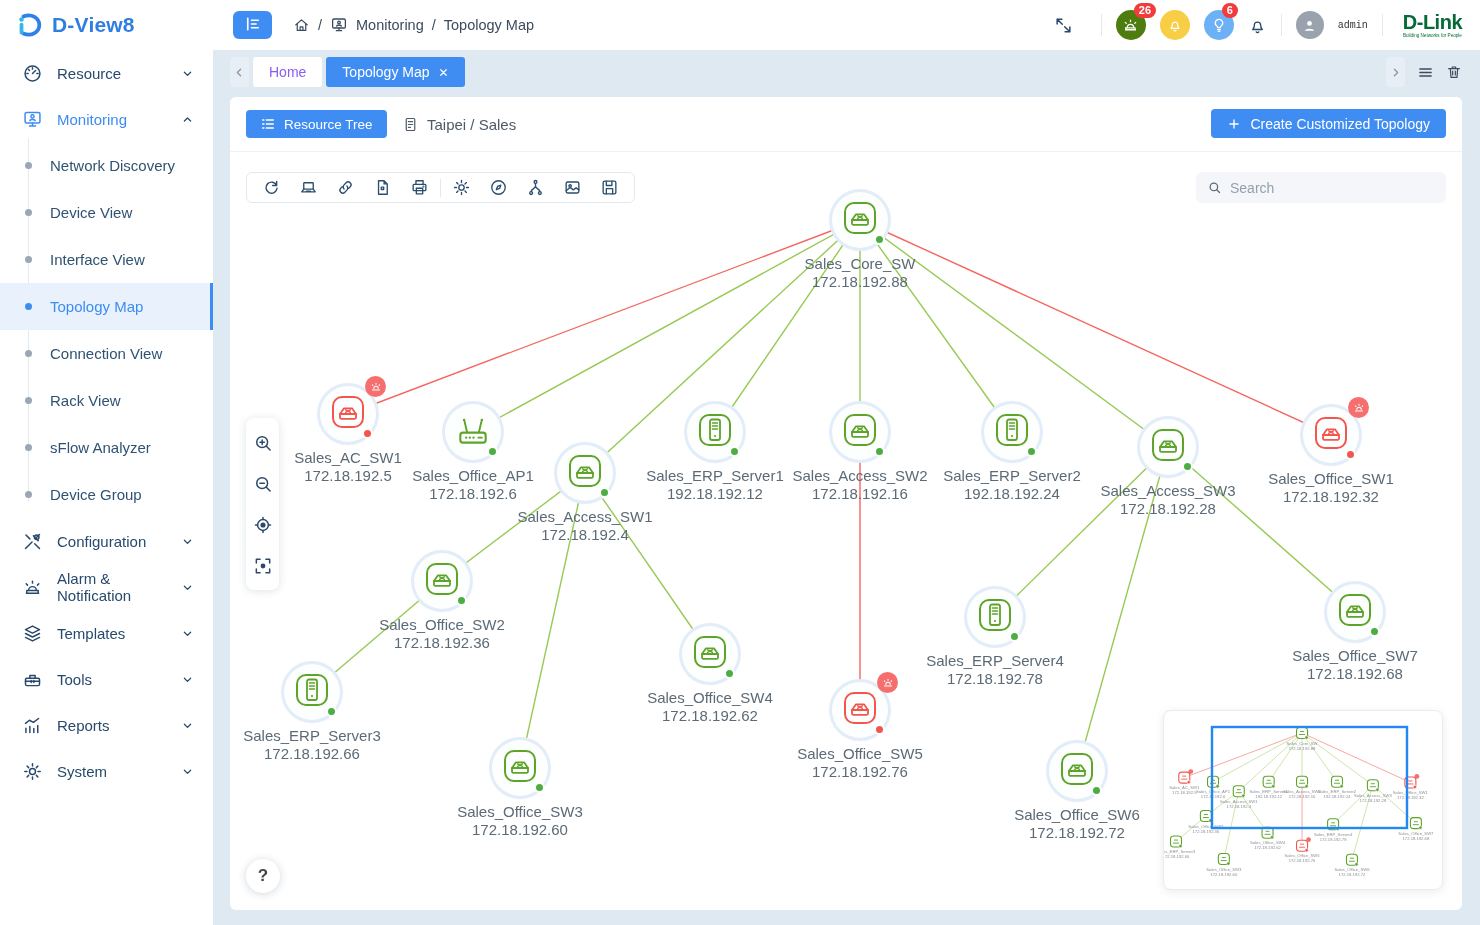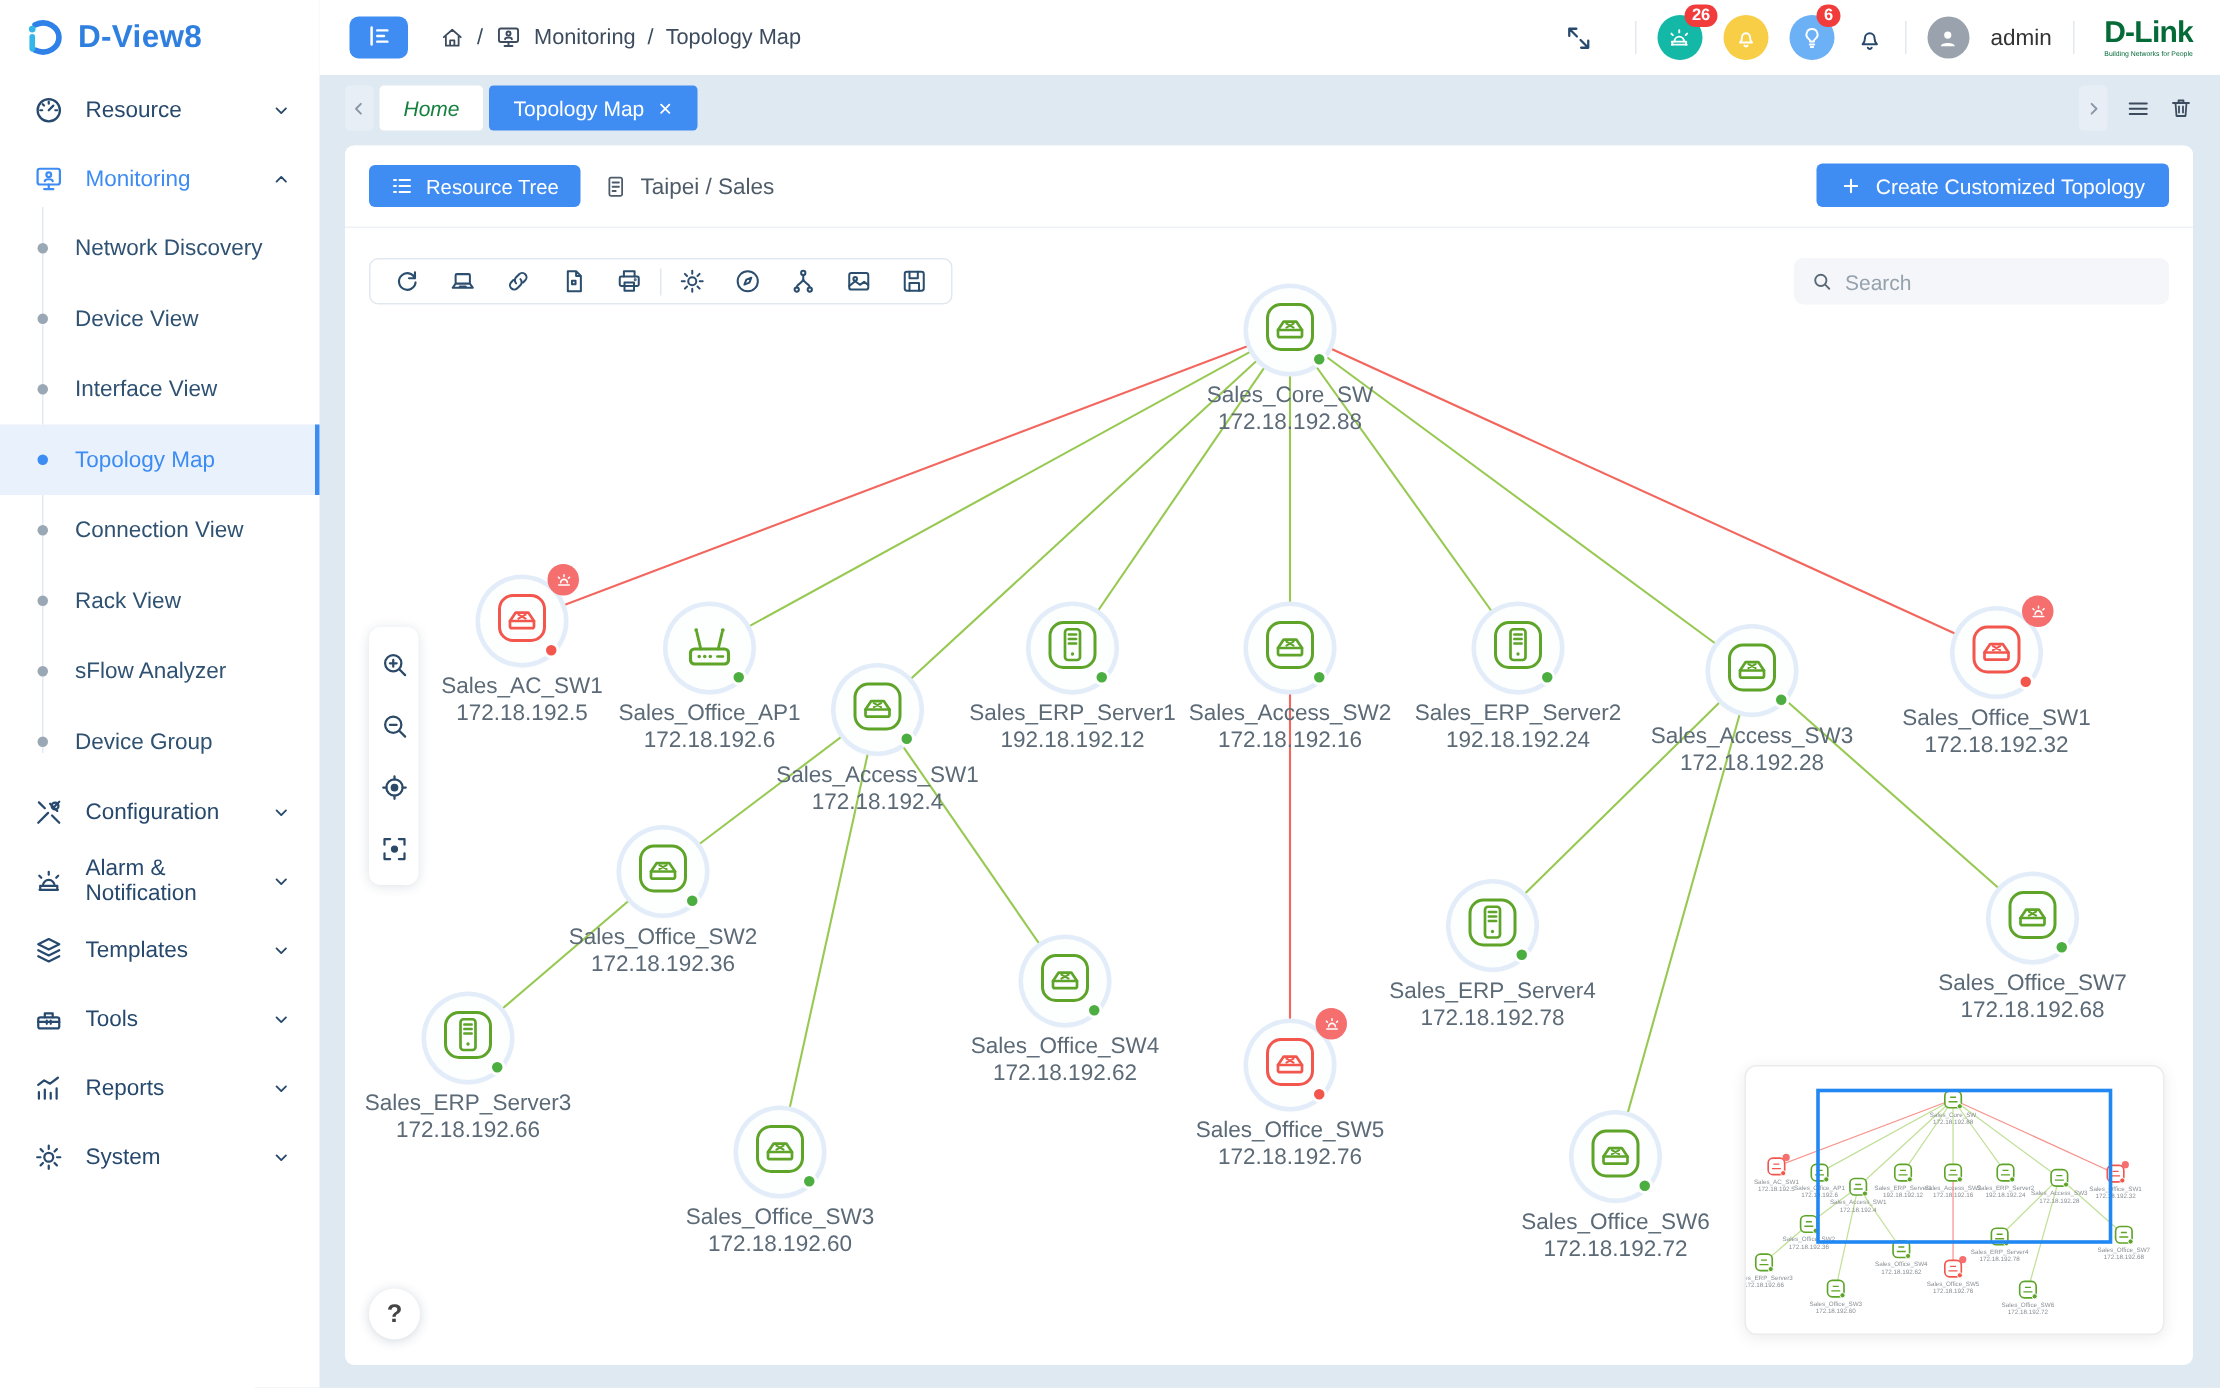--- a/index.html
+++ b/index.html
@@ -21,35 +21,35 @@
   .side-child.active { background:#e9f2fc; color:#3d8cf3; border-right:3px solid #3d8cf3; }
   .side-child.active .dot { background:#3d8cf3; }
   #side-footer { position:absolute; left:0; bottom:0; width:213px; height:50px; background:#f0f4f8; display:flex; align-items:center; padding-left:20px; gap:16px; color:#1f3550; font-size:15px; font-weight:bold; }
 
   
   #header { position:absolute; left:213px; top:0; width:1267px; height:50px; background:#fff; z-index:25; }
   #nav-toggle { position:absolute; left:20px; top:11px; width:39px; height:28px; background:#3f8cf3; border:none; border-radius:6px; color:#fff; cursor:pointer; }
   #breadcrumb { position:absolute; left:80px; top:0; height:50px; display:flex; align-items:center; gap:8px; color:#3c4b5e; font-size:14.5px; }
   #hdr-right { position:absolute; right:12px; top:0; height:50px; display:flex; align-items:center; gap:14px; color:#27496d; }
   .hdr-circle { width:30px; height:30px; border-radius:50%; display:flex; align-items:center; justify-content:center; color:#fff; position:relative; cursor:pointer; }
-  .hc-red { background:#14b8a6; } .hc-yellow { background:#f7ce46; } .hc-blue { background:#6cb1f5; }
+  .hc-red { background:#4d7c0f; } .hc-yellow { background:#f7ce46; } .hc-blue { background:#6cb1f5; }
   .badge { position:absolute; top:-7px; left:18px; background:#f23c3c; color:#fff; font-size:11px; font-weight:bold; border-radius:9px; padding:1px 5px; line-height:13px; }
   .hdr-div { width:1px; height:22px; background:#e4e9ef; }
   #avatar { width:28px; height:28px; border-radius:50%; background:#9aa3ad; color:#fff; display:flex; align-items:center; justify-content:center; }
-  #admin-name { font-size:15px; color:#333; }
+  #admin-name { font-size:10px; color:#333;font-family:Liberation Mono, monospace; }
   #dlink-logo { text-align:center; line-height:1; padding:0 6px; }
   #dlink-word { color:#046a38; font-weight:800; font-size:20px; letter-spacing:-.5px; }
   #dlink-tag { color:#046a38; font-size:4.6px; margin-top:2px; }
 
   
   #main { position:absolute; left:213px; top:50px; width:1267px; height:875px; background:#dfe9f1; }
   #tabbar { position:absolute; left:17px; top:7px; height:30px; display:flex; align-items:stretch; gap:4px; }
   .tab-nav-btn { width:19px; background:#e7eef5; color:#8a97a5; border:none; border-radius:3px; display:flex; align-items:center; justify-content:center; cursor:pointer; }
   .tab { display:flex; align-items:center; gap:8px; padding:0 16px; border-radius:3px; font-size:14px; cursor:pointer; }
-  .tab.home { background:#fff; color:#15803d;font-style:italic; }
+  .tab.home { background:#fff; color:#8b5cf6; }
   .tab.active { background:#3f8cf3; color:#fff; }
   #tabbar-right { position:absolute; right:18px; top:7px; height:30px; display:flex; align-items:center; gap:12px; color:#3c4b5e; }
 
   #panel { position:absolute; left:17px; top:47px; width:1232px; height:813px; background:#fff; border-radius:6px; overflow:hidden; }
   #row1 { position:absolute; left:0; top:0; width:100%; height:55px; border-bottom:1px solid #eef1f5; z-index:10; background:#fff; }
   #btn-resource { position:absolute; left:16px; top:13px; height:28px; padding:0 14px; background:#3f8cf3; border:none; border-radius:4px; color:#fff; font-size:13.5px; display:flex; align-items:center; gap:8px; cursor:pointer; }
   #path-group { position:absolute; left:172px; top:13px; height:28px; display:flex; align-items:center; gap:8px; color:#4e5b68; font-size:15px; }
   #btn-create { position:absolute; right:16px; top:12px; height:29px; padding:0 16px; background:#3f8cf3; border:none; border-radius:4px; color:#fff; font-size:14px; display:flex; align-items:center; gap:9px; cursor:pointer; }
   #row2 { position:absolute; left:0; top:55px; width:100%; height:50px; z-index:10; }
   #icon-toolbar { position:absolute; left:16px; top:20px; height:31px; display:flex; align-items:center; border:1px solid #e2e8ef; border-radius:6px; padding:0 6px; background:#fff; }

